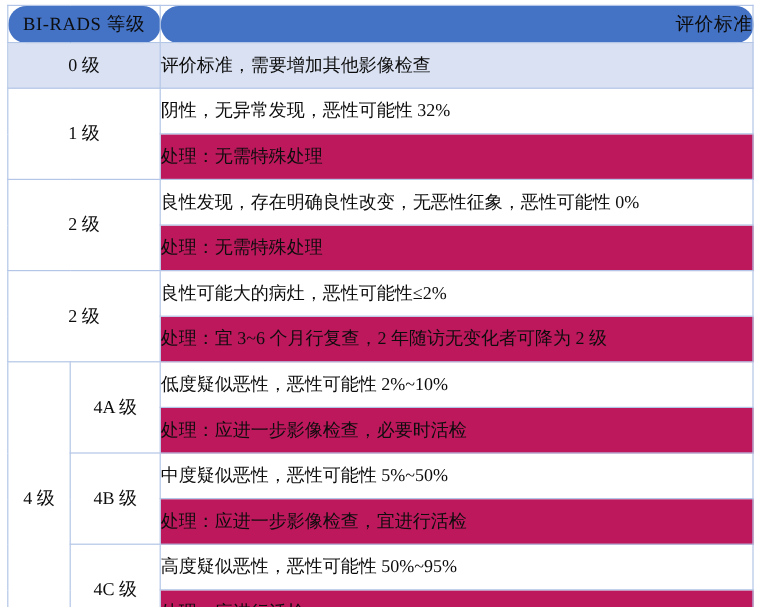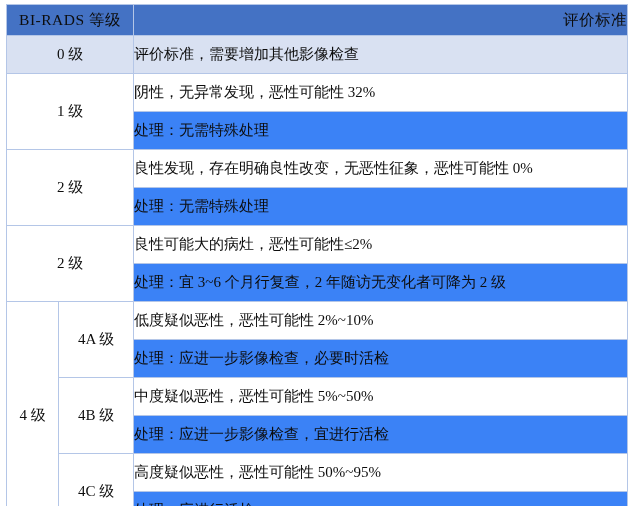--- a/index.html
+++ b/index.html
@@ -31,20 +31,21 @@
 
   
   .hdr {
     background: #4472C4;
     color: #0d0d0d;
     font-weight: normal;
     height: 30px;
     font-size: 15.5px;
     letter-spacing: 0.5px;
     border-color: #4472C4;
+    border-radius: 15px;
   }
   .hdr-grade { text-align: center; }
   .hdr-crit  { text-align: right; }
 
   
   .col-g1 { width: 52px; }
   .col-g2 { width: 75px; }
   .col-body { width: 494px; }
 
   
@@ -58,21 +59,21 @@
 
   
   .crit {
     background: #ffffff;
     font-size: 15px;
     color: #0d0d0d;
     height: 37px;
     padding-left: 12px;
   }
   .crit.shade {
-    background: #3b82f6;
+    background: #be185d;
   }
   .row-shade .grade,
   .row-shade .crit {
     background: #D9E1F2;
   }
 </style>
 </head>
 <body>
 
 <table id="birads-table">

